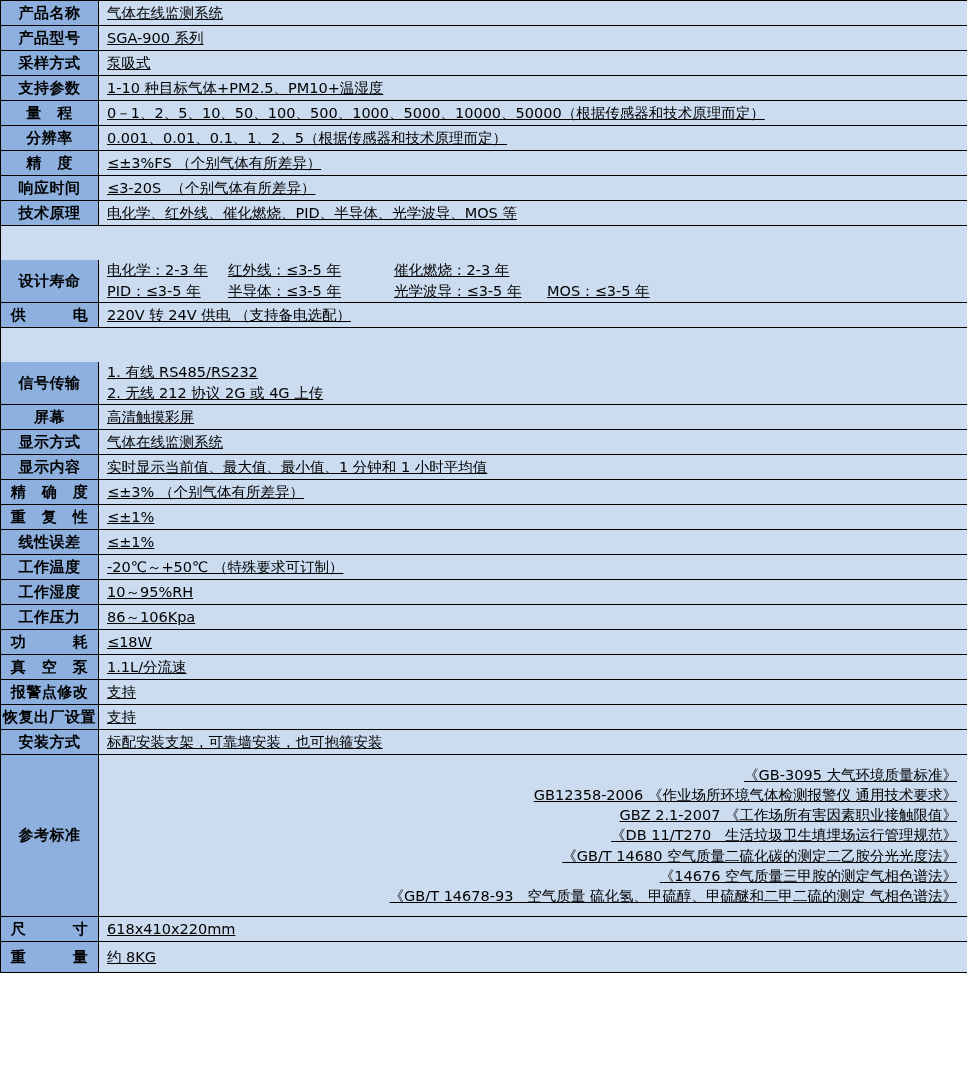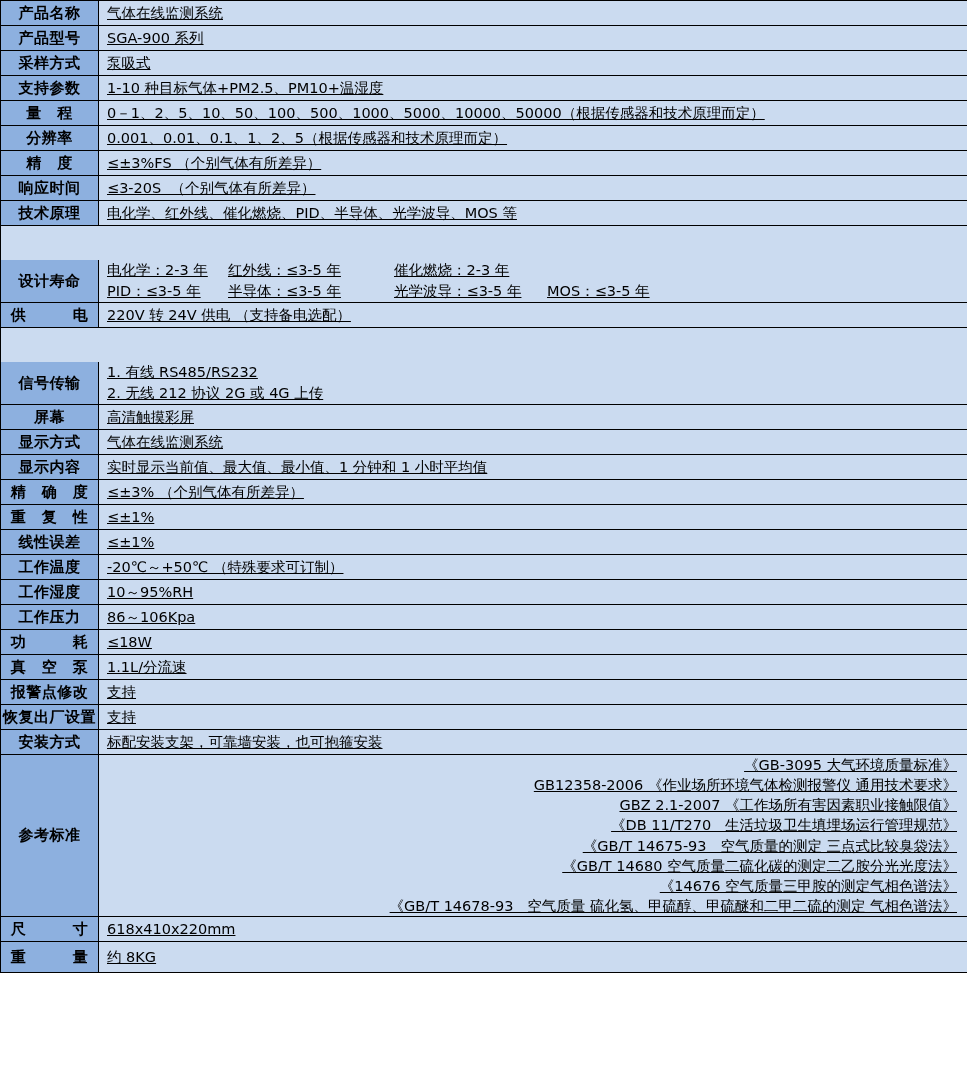--- a/index.html
+++ b/index.html
@@ -207,21 +207,20 @@
     <div class="value">标配安装支架，可靠墙安装，也可抱箍安装</div>
   </div>
 
   <div class="row h162">
     <div class="label">参考标准</div>
     <div class="value">
       <div class="ref-line">《GB-3095 大气环境质量标准》</div>
       <div class="ref-line">GB12358-2006 《作业场所环境气体检测报警仪 通用技术要求》</div>
       <div class="ref-line">GBZ 2.1-2007 《工作场所有害因素职业接触限值》</div>
       <div class="ref-line">《DB 11/T270   生活垃圾卫生填埋场运行管理规范》</div>
-      <div class="ref-line">《GB/T 14675-93   空气质量的测定 三点式比较臭袋法》</div>
       <div class="ref-line">《GB/T 14680 空气质量二硫化碳的测定二乙胺分光光度法》</div>
       <div class="ref-line">《14676 空气质量三甲胺的测定气相色谱法》</div>
       <div class="ref-line">《GB/T 14678-93   空气质量 硫化氢、甲硫醇、甲硫醚和二甲二硫的测定 气相色谱法》</div>
     </div>
   </div>
 
   <div class="row">
     <div class="label">尺　　　寸</div>
     <div class="value">618x410x220mm</div>
   </div>

